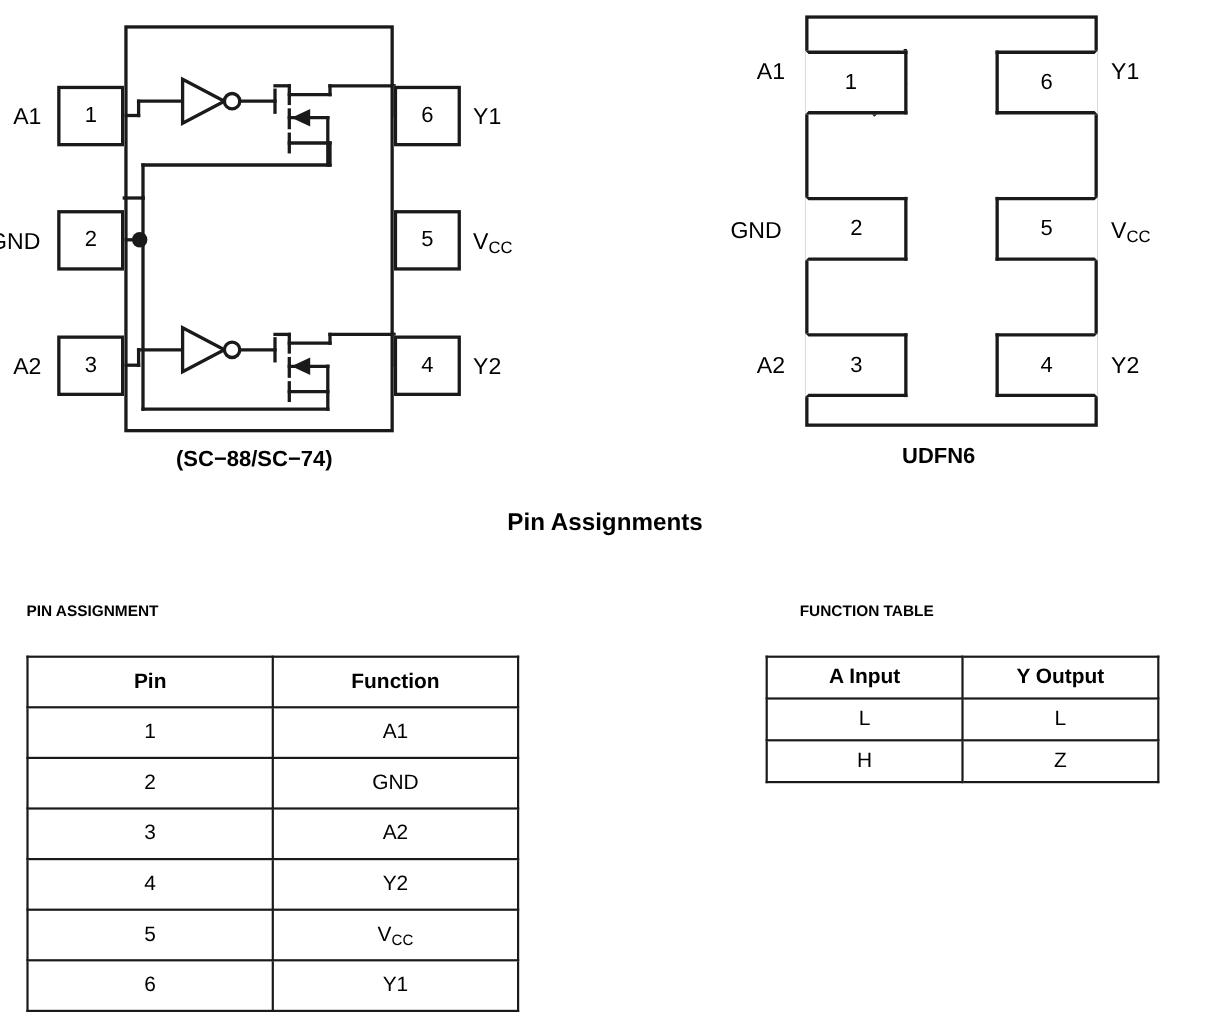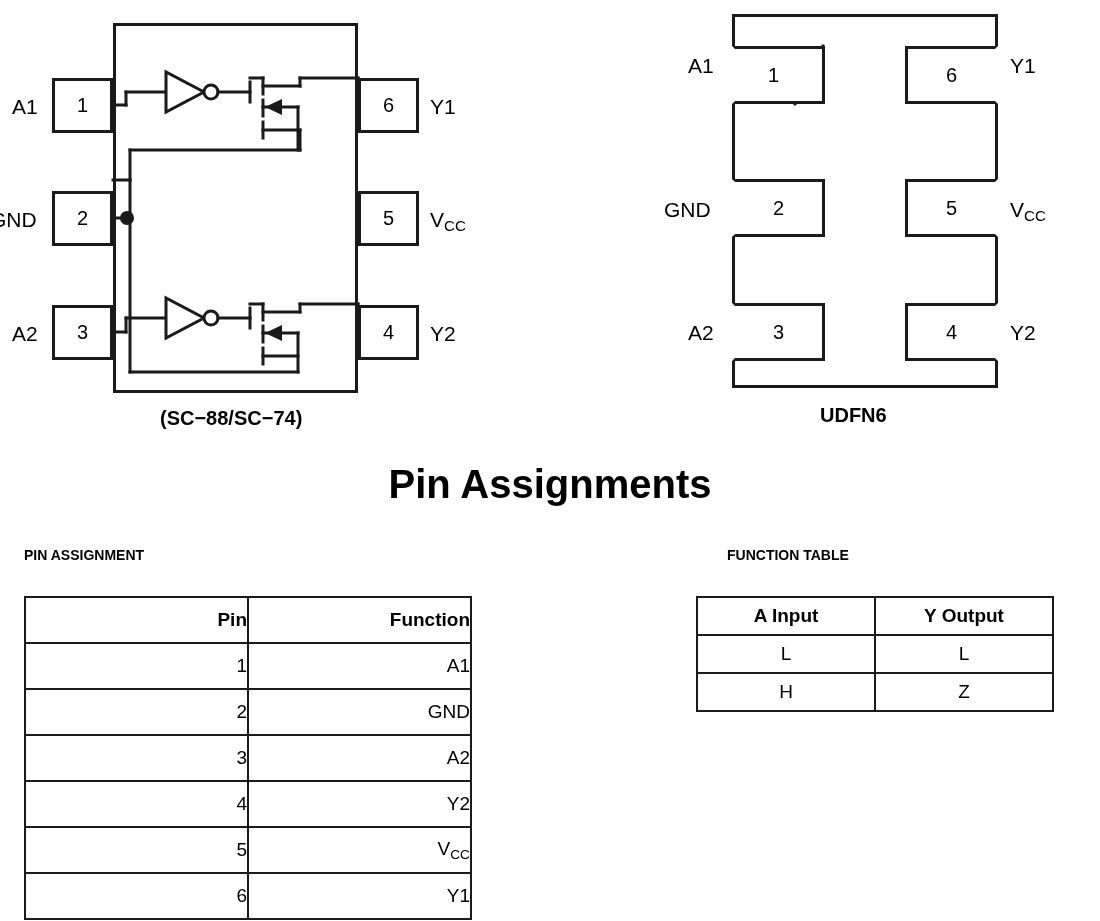--- a/index.html
+++ b/index.html
@@ -53,21 +53,21 @@
   .sub { font-size: 0.72em; vertical-align: -0.28em; }
 
   
   #pkg-right { left: 640px; top: 0px; width: 460px; height: 450px; }
 
   
   #pin-assignments-title {
     position: absolute;
     left: 0; top: 462px; width: 1100px;
     text-align: center;
-    font-size: 40px;
+    font-size: 22px;
     font-weight: bold;
   }
 
   
   .table-heading {
     position: absolute;
     font-size: 14px;
     font-weight: bold;
   }
   table.grid {
@@ -80,21 +80,21 @@
     text-align: center;
     font-size: 19px;
     font-weight: normal;
     padding: 0;
     height: 44px;
   }
   table.grid th {
     font-weight: bold;
   }
   #pin-assignment-table { left: 24px; top: 596px; }
-  #pin-assignment-table td, #pin-assignment-table th { width: 221px; text-align: right; }
+  #pin-assignment-table td, #pin-assignment-table th { width: 221px; }
   #function-table { left: 696px; top: 596px; }
   #function-table td, #function-table th { width: 176px; height: 36px; }
 </style>
 </head>
 <body>
 
 <div class="abs" id="schematic-left">
 
   <div class="pkg-body" style="left:113px; top:23px; width:245px; height:370px;"></div>
 

